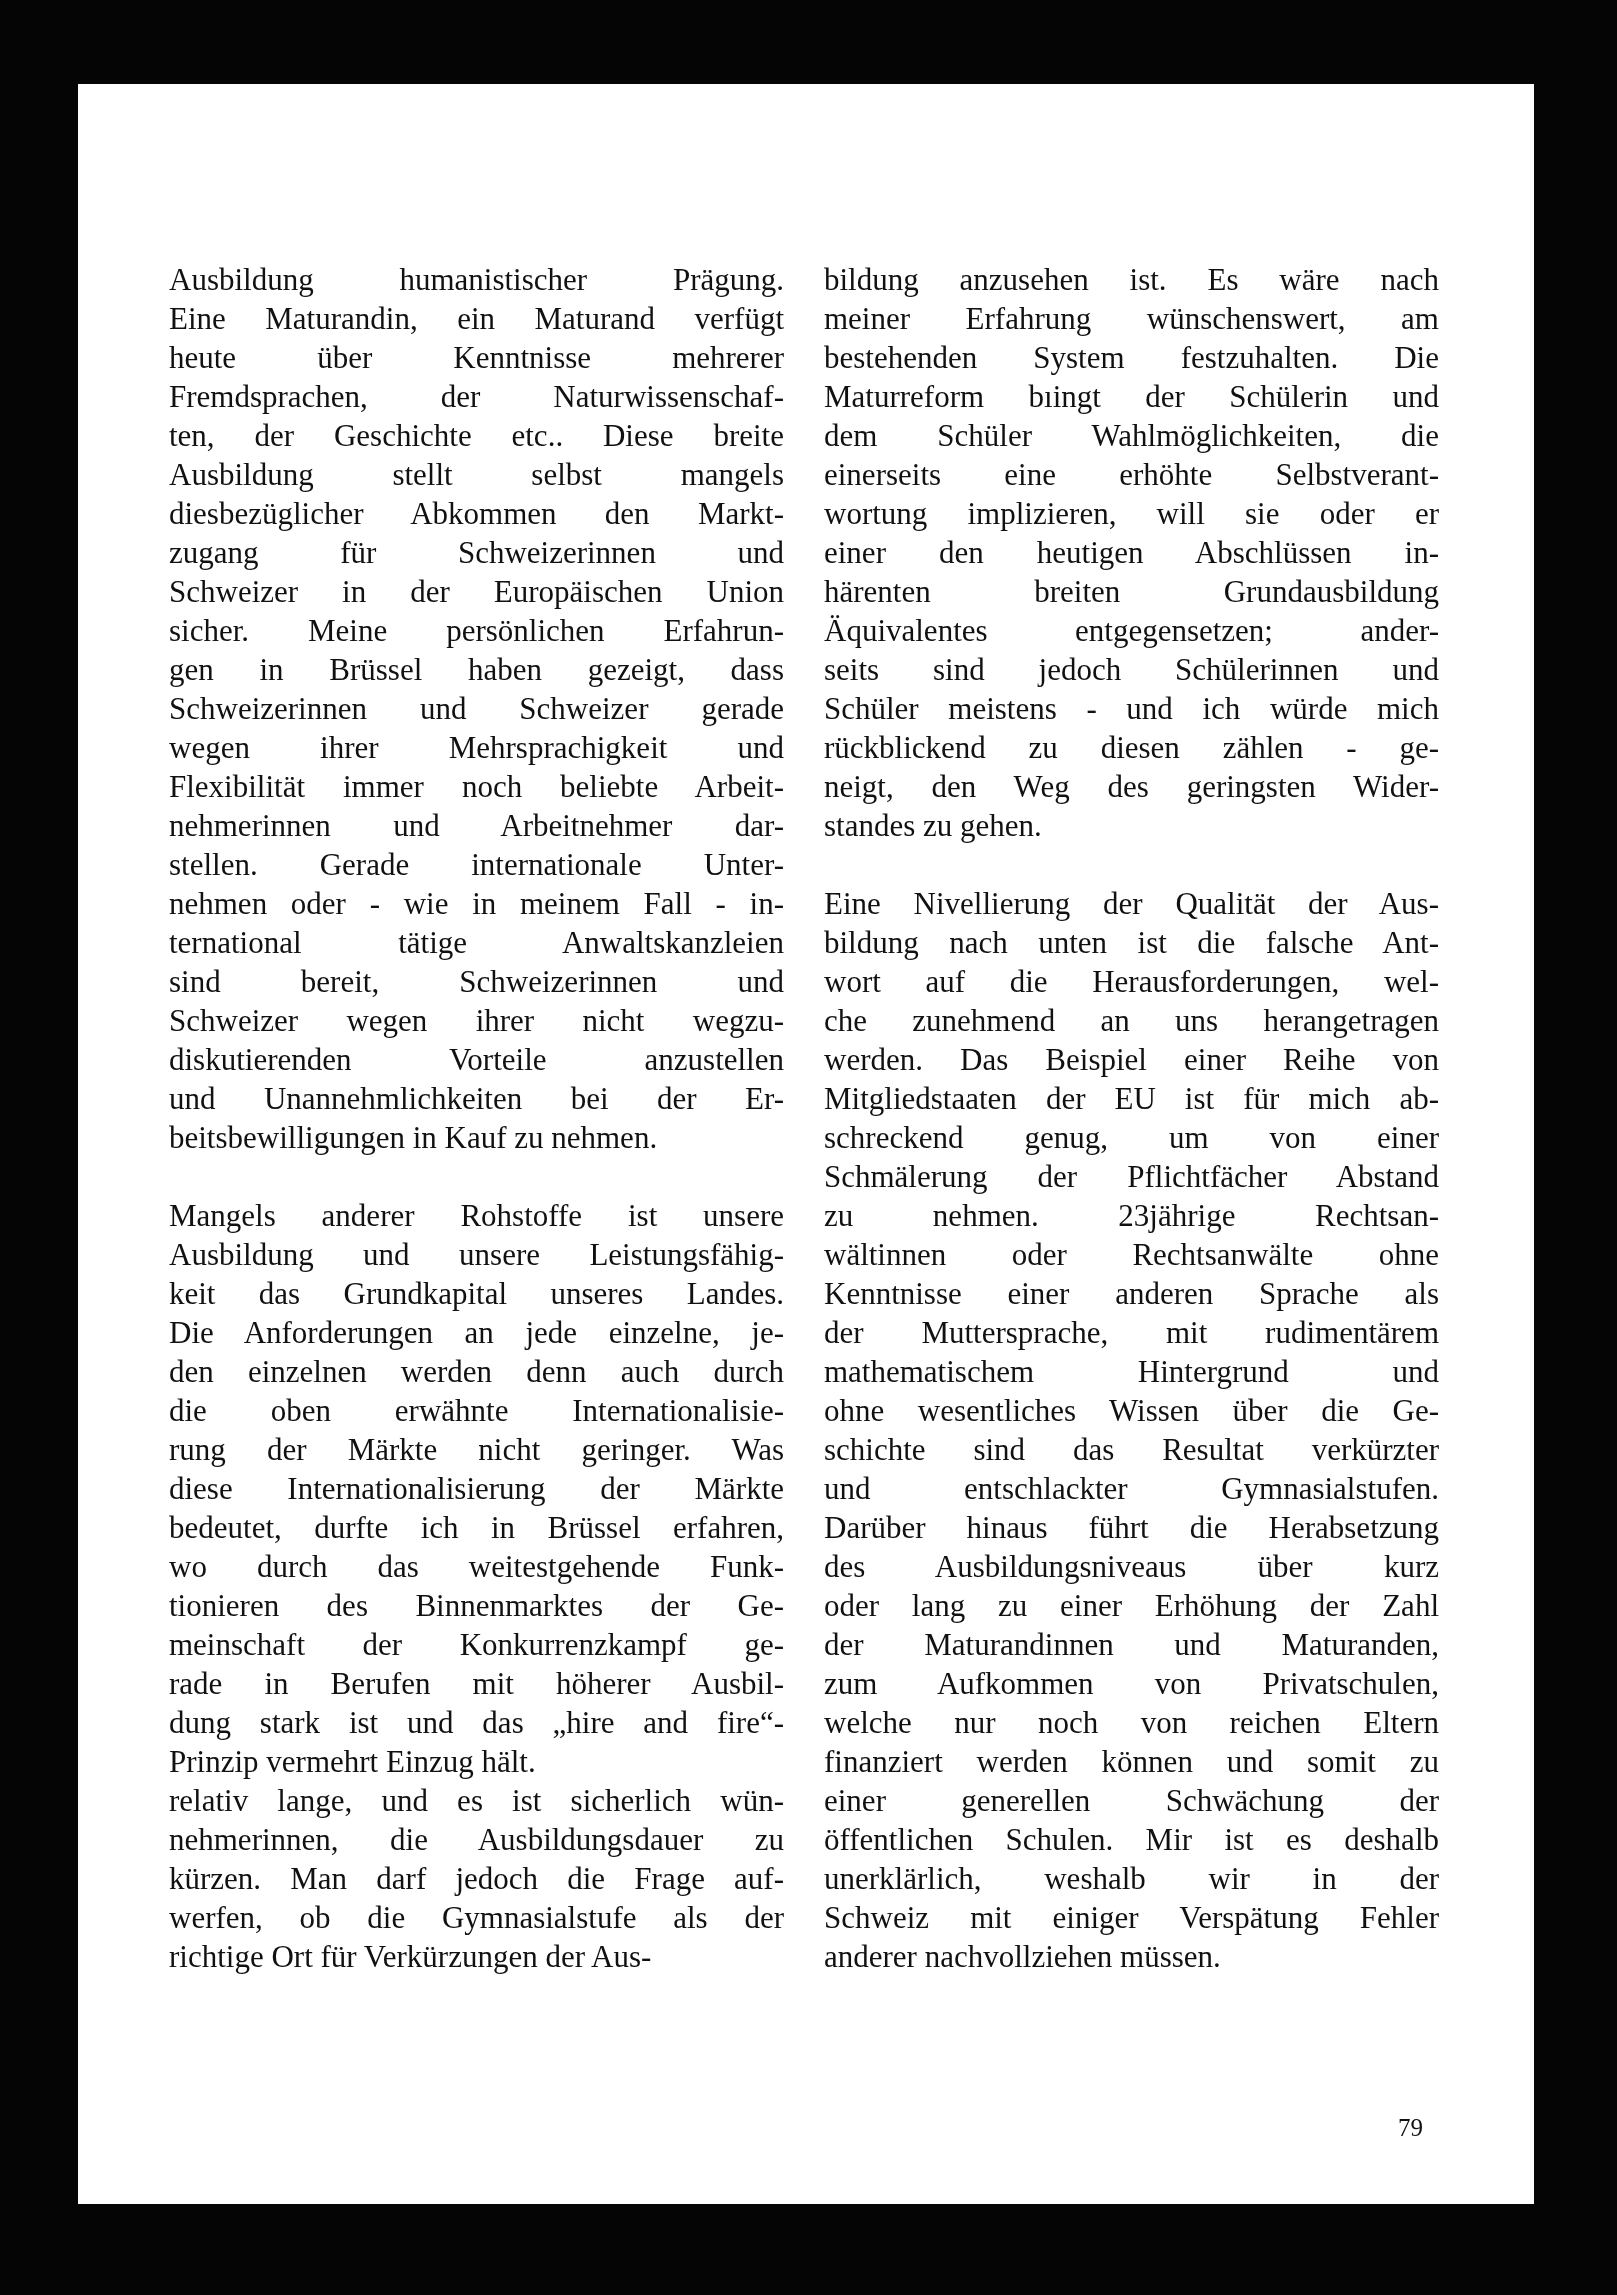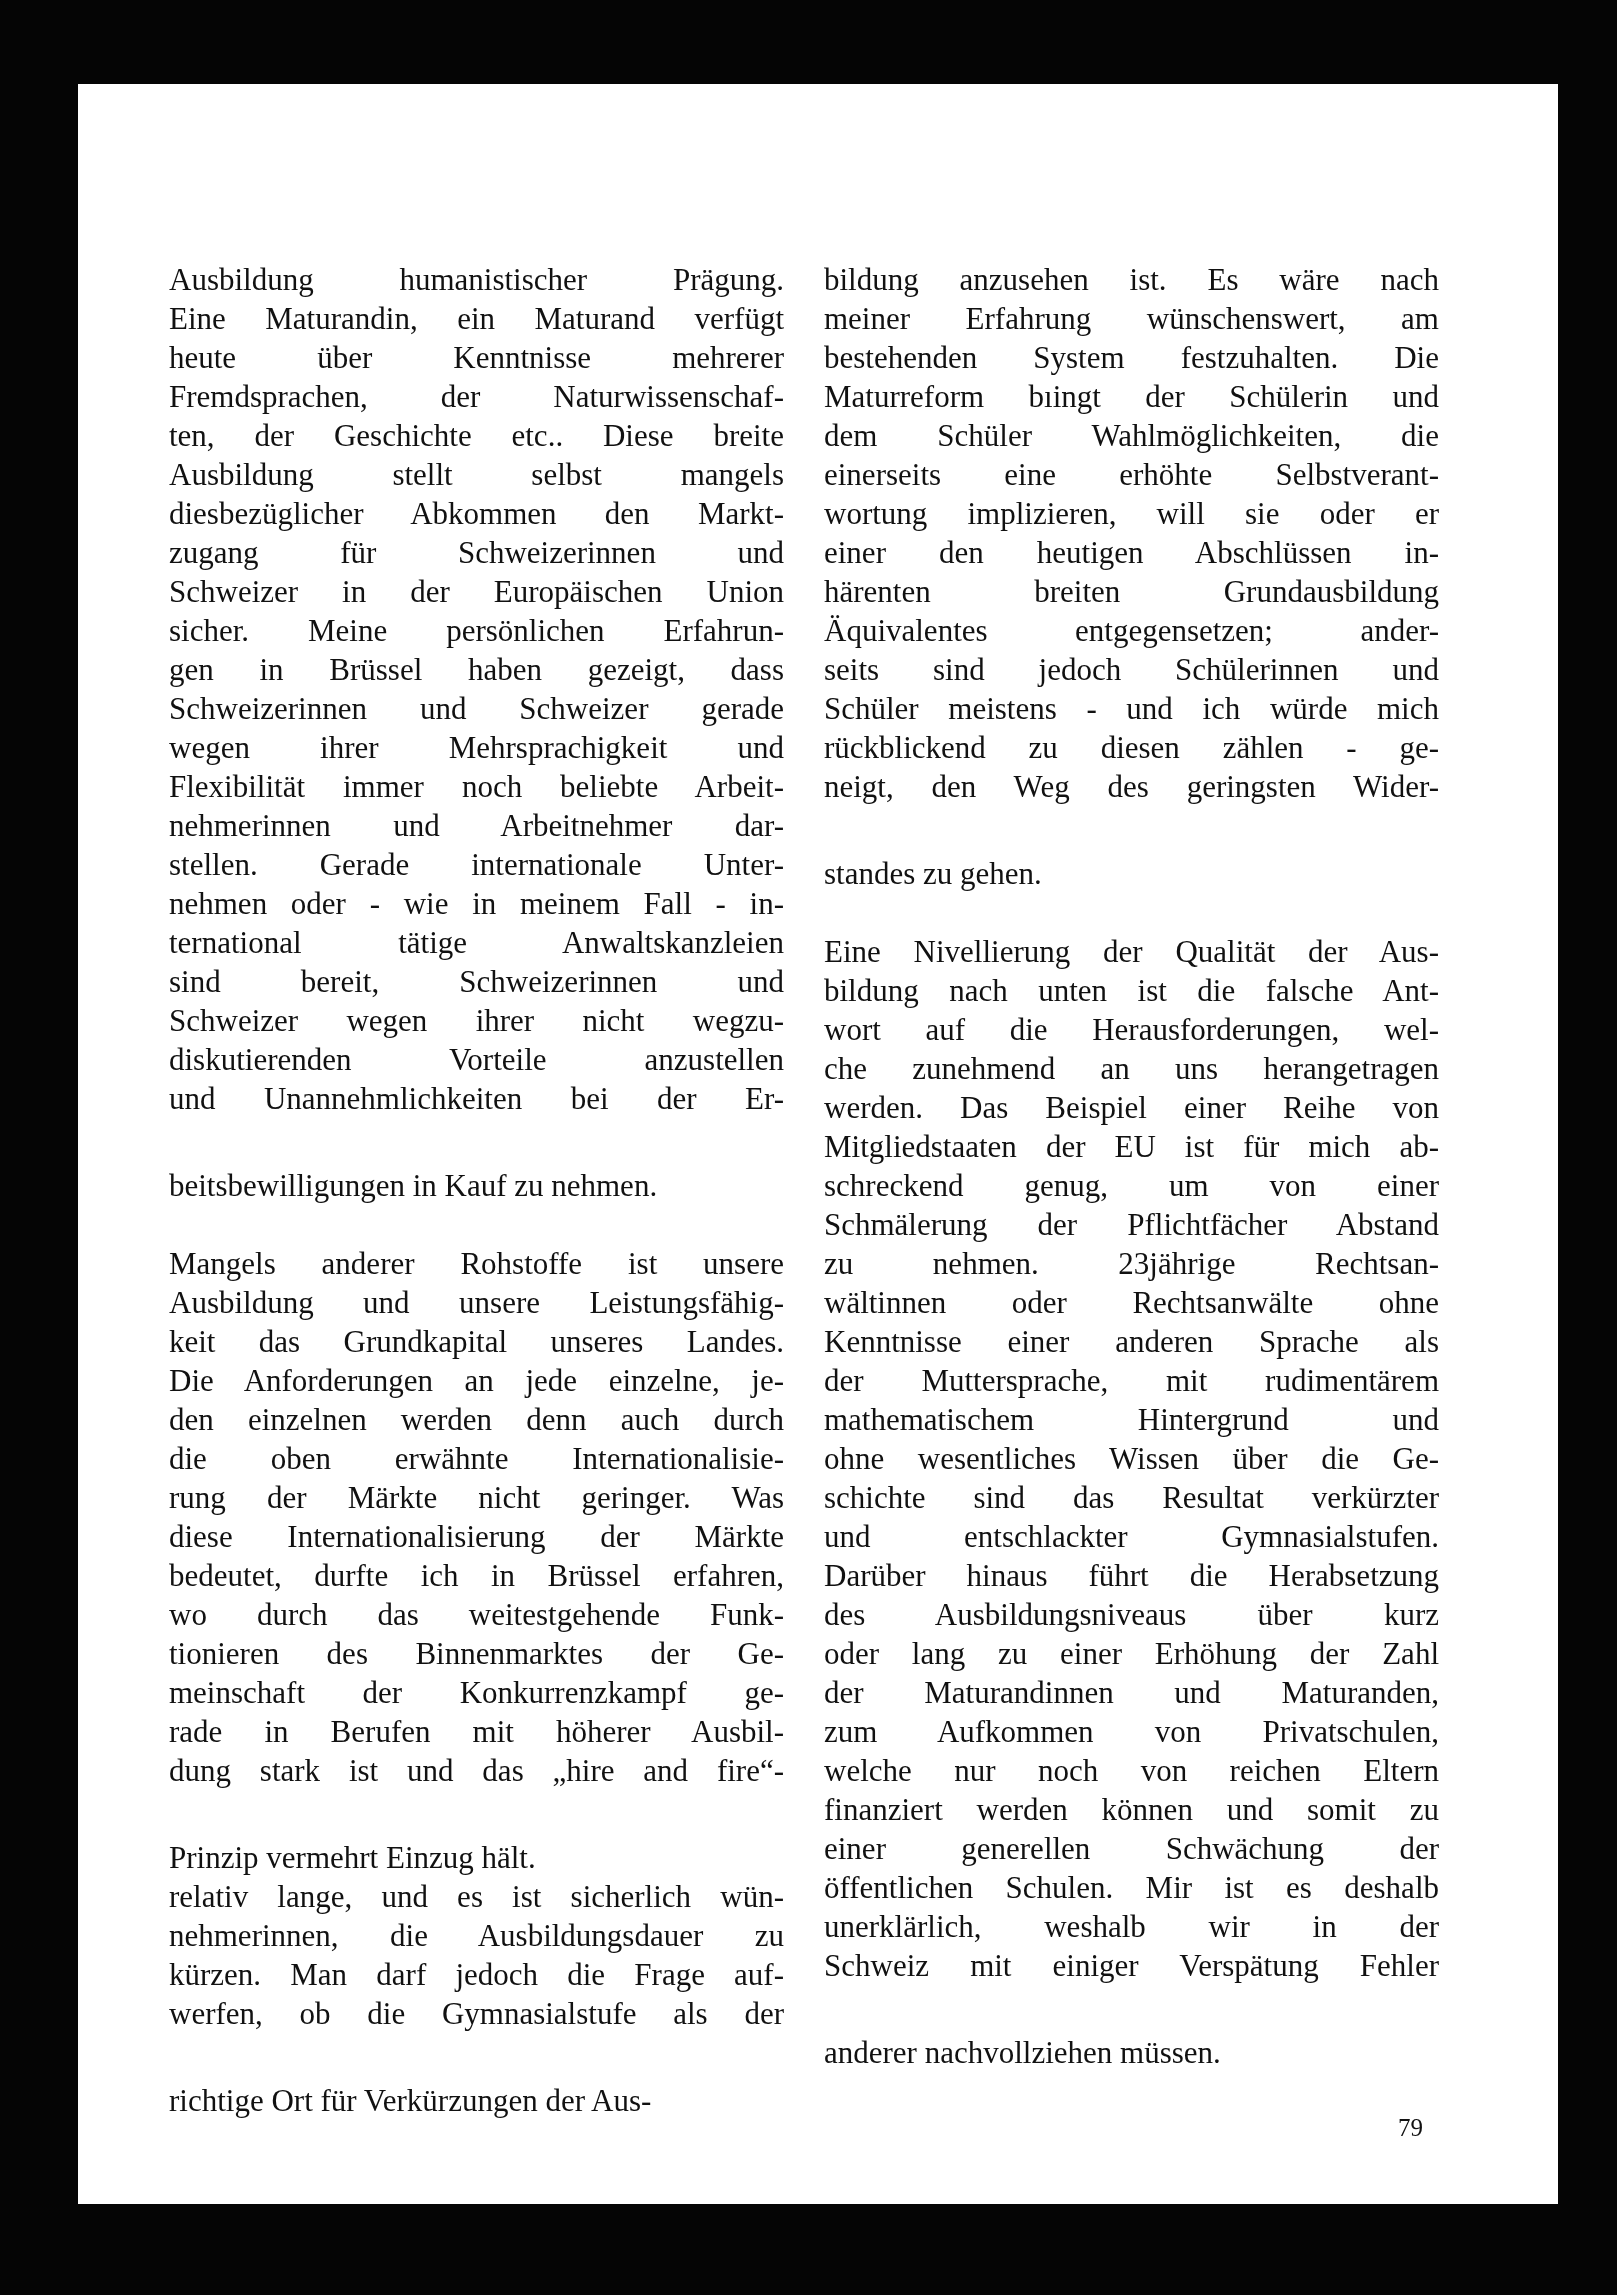--- a/index.html
+++ b/index.html
@@ -8,41 +8,40 @@
     background:#050505;
     position:relative;
     overflow:hidden;
     font-family:"DejaVu Serif","Liberation Serif",serif;
   }
   .page {
     position:absolute;
     left:78px; top:84px;
     width:1456px; height:2120px;
     background:#ffffff;
-    padding-left:24px;
   }
   .column {
     position:absolute;
     top:176px;
     width:615px;
     color:#111;
     font-family:"Liberation Serif","DejaVu Serif",serif;
     font-size:31px;
   }
   .col-left { left:91px; }
   .col-right { left:746px; }
   .line {
     display:block;
     height:39px;
     line-height:39px;
     white-space:nowrap;
     text-align:justify;
     text-align-last:justify;
   }
-  .line.last { text-align-last:left;margin-top:48px; }
+  .line.last { text-align-last:left; }
   .gap { display:block; height:39px; }
   .page-number {
     position:absolute;
     left:1320px; top:2030px;
     font-family:"Liberation Serif",serif;
     font-size:25px;
     color:#111;
   }
 </style>
 </head>

